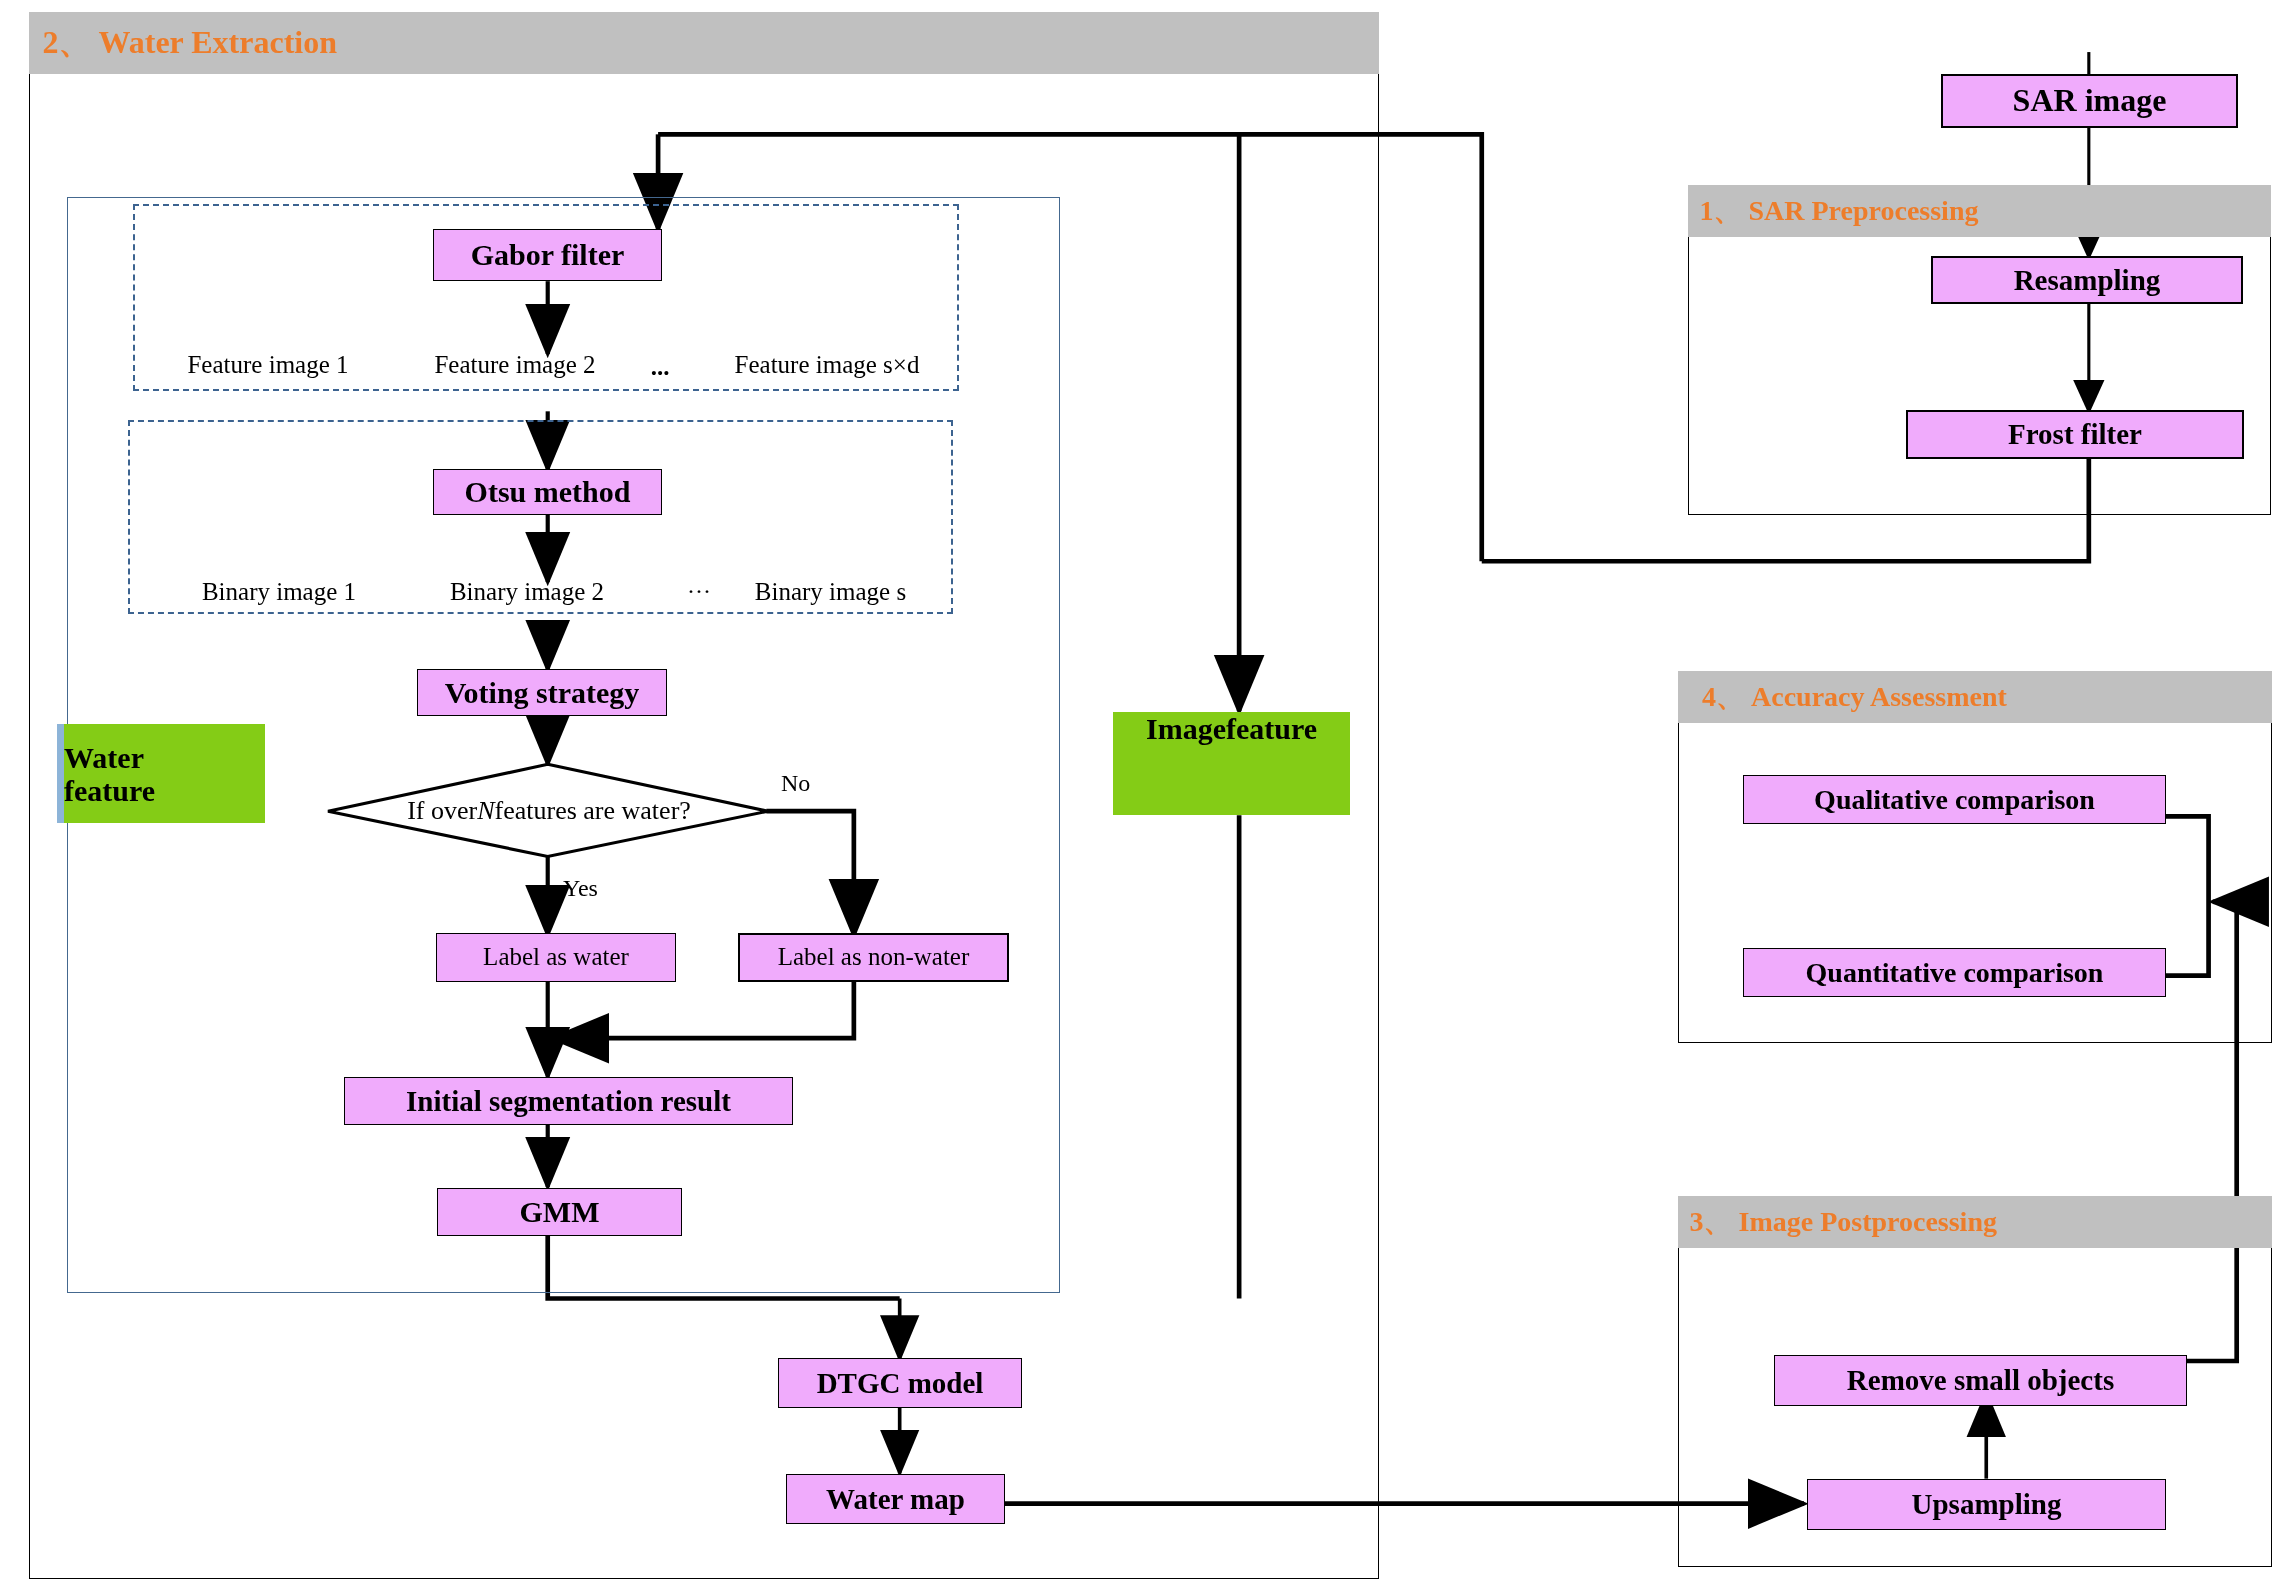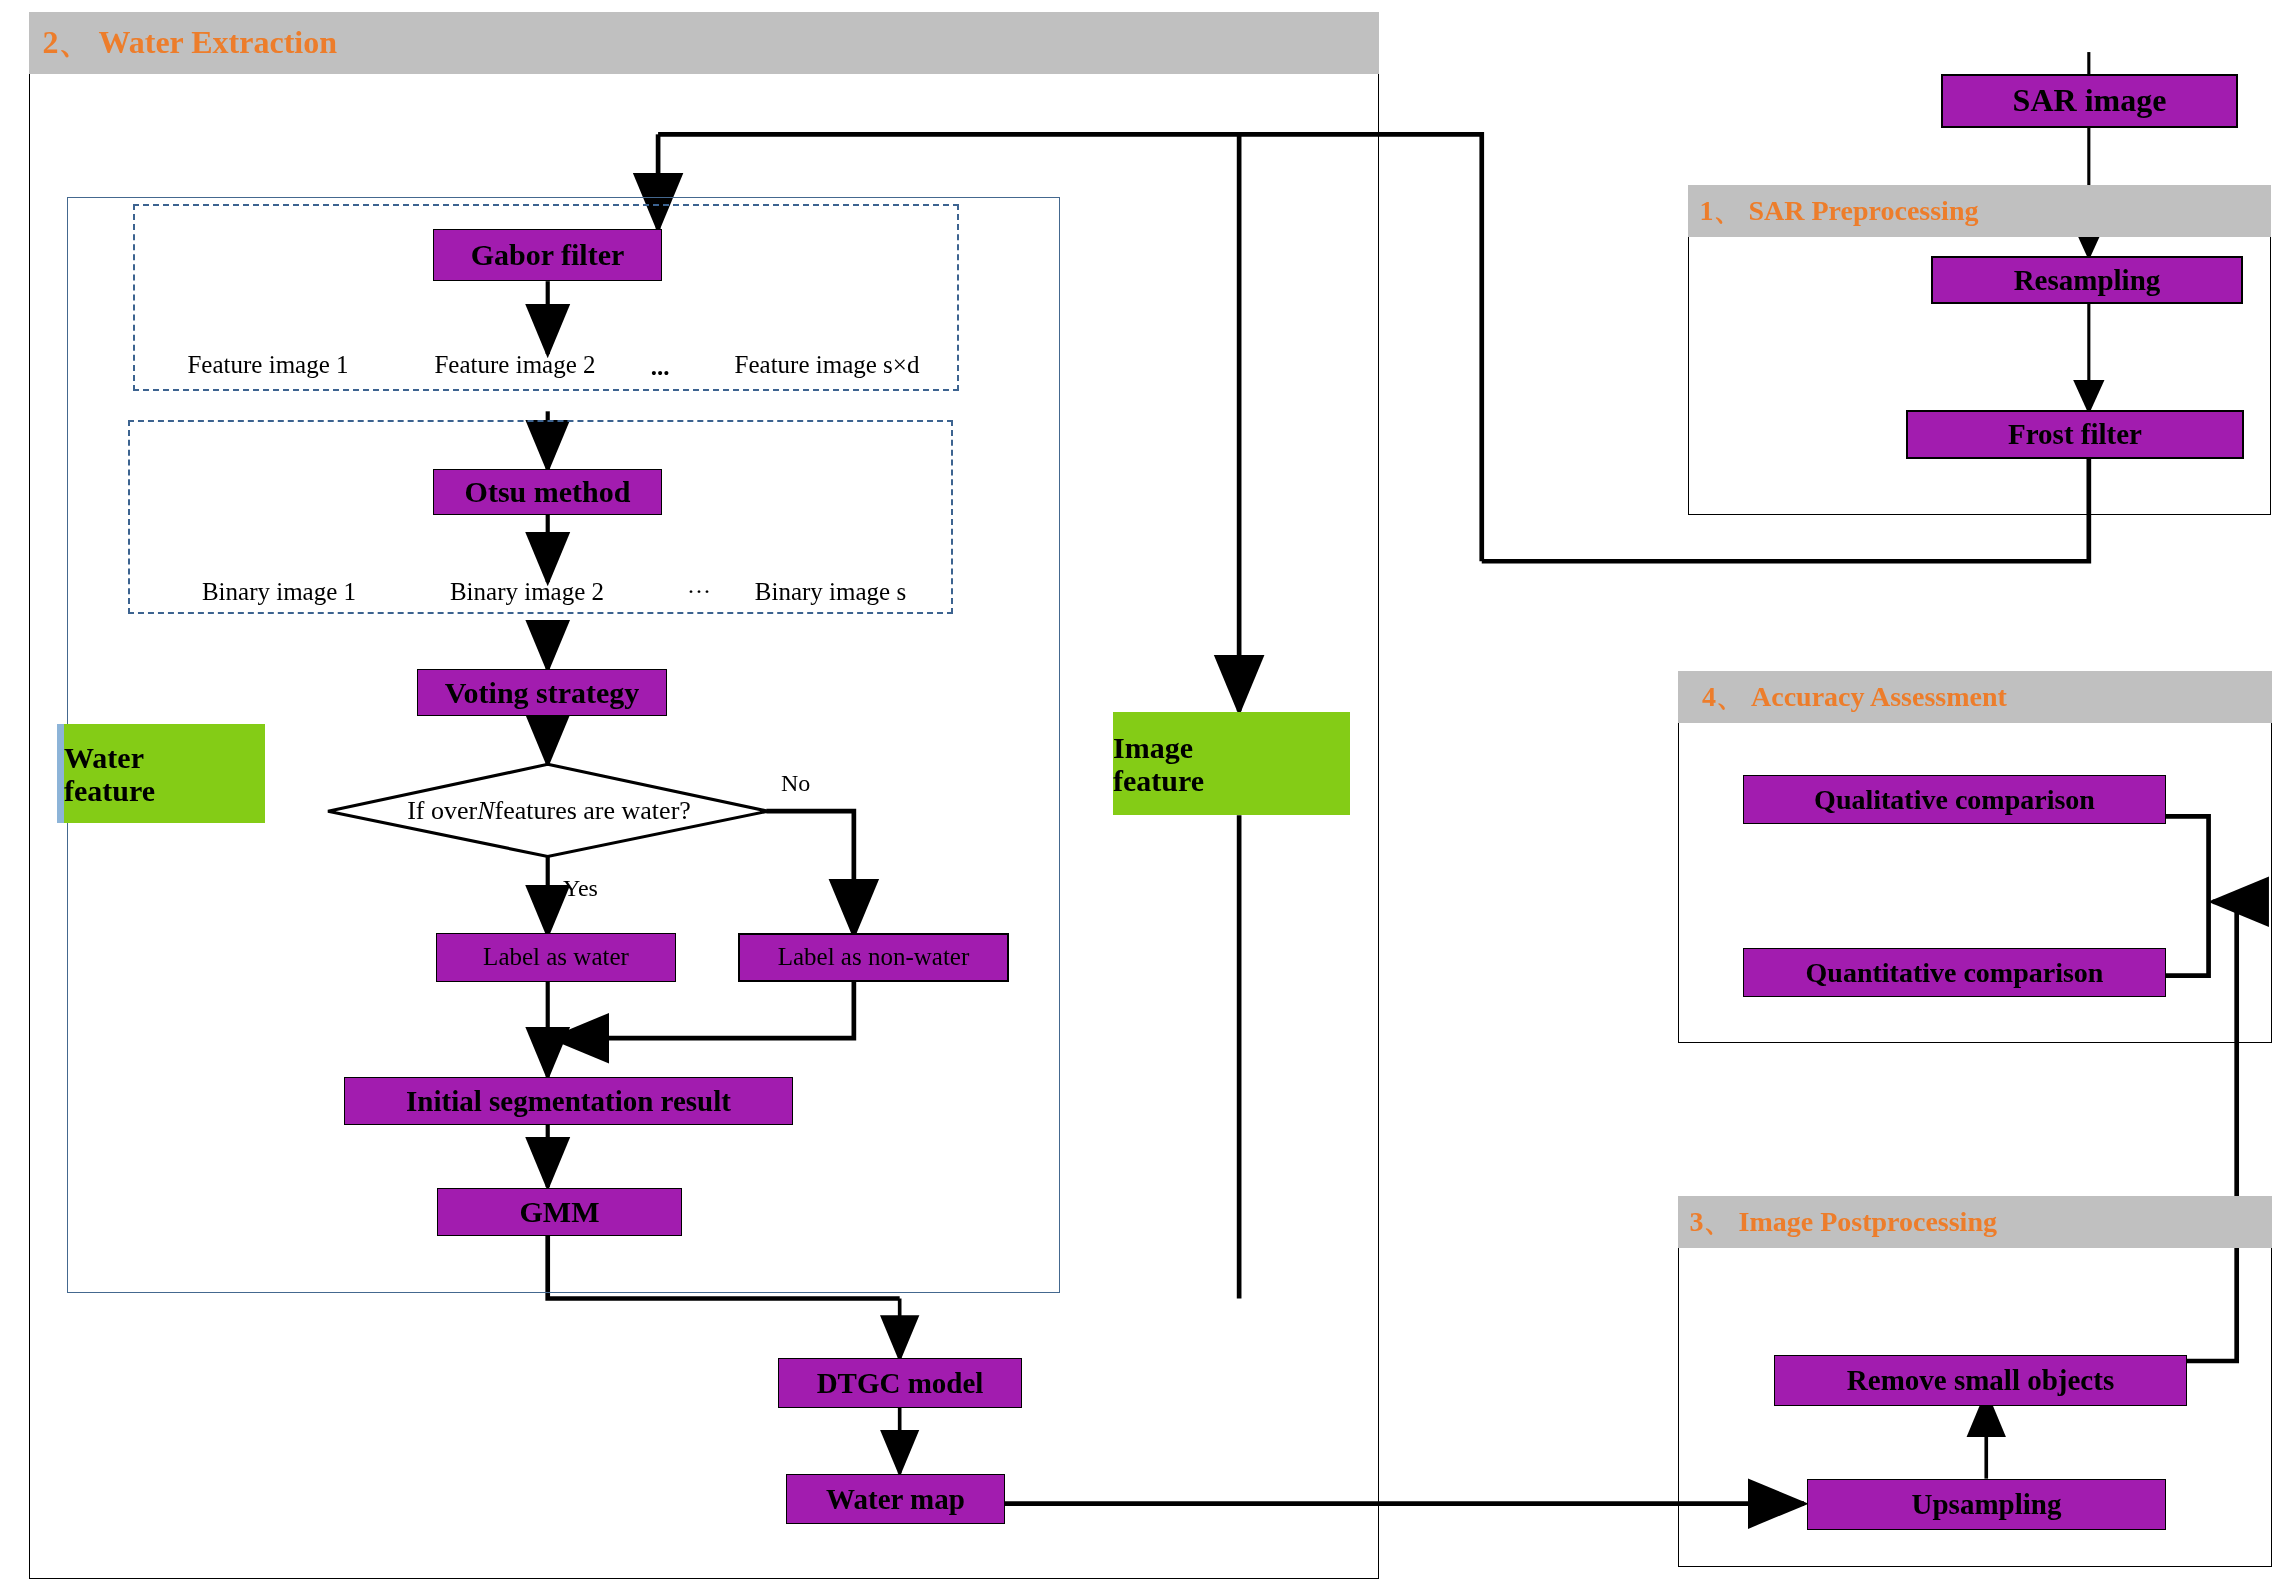--- a/index.html
+++ b/index.html
@@ -2,21 +2,21 @@
 <html style="font-size:8.3px"><head>
 <meta charset="utf-8">
 <style>
   html,body{margin:0;padding:0;background:#ffffff;}
   body{width:2295px;height:1588px;position:relative;overflow:hidden;
        font-family:"Liberation Serif","DejaVu Serif",serif;}
   #root{position:absolute;left:0;top:0;width:2295px;height:1588px;}
   svg.layer{position:absolute;left:0;top:0;width:2295px;height:1588px;}
 
   
-  .node{position:absolute;box-sizing:border-box;background:#a21caf;
+  .node{position:absolute;box-sizing:border-box;background:#f0abfc;
         border:1.6px solid #000000;display:flex;align-items:center;
         justify-content:center;text-align:center;line-height:1.05;
         font-weight:bold;color:#000;}
   .node.thick{border-width:2.6px;}
   .plain{position:absolute;box-sizing:border-box;display:flex;
          align-items:center;justify-content:center;text-align:center;
          color:#000;font-weight:normal;}
   .banner{position:absolute;box-sizing:border-box;background:#c0c0c0;
           display:flex;align-items:center;color:#ED7D2B;font-weight:bold;
           white-space:nowrap;}
@@ -184,21 +184,21 @@
   </div>
 
   <div class="node" style="left:778px;top:1358px;width:244px;height:50px;font-size:29px;">
     <span>DTGC model</span>
   </div>
 
   <div class="node" style="left:786px;top:1474px;width:219px;height:50px;font-size:29px;">
     <span>Water map</span>
   </div>
 
-  <div class="gray-tag" style="left:1113px;top:712px;width:237px;height:103px;font-size:30px;flex-direction:column;">
+  <div class="gray-tag" style="left:1113px;top:712px;width:237px;height:103px;font-size:30px;flex-direction:row;">
     <span>Image</span>
     <span>feature</span>
   </div>
 
   <div class="node thick" style="left:1941px;top:74px;width:297px;height:54px;font-size:32px;">
     <span>SAR image</span>
   </div>
 
   <div class="panel" style="left:1688px;top:185px;width:583px;height:330px;border-width:1px;"></div>
   <div class="banner" style="left:1688px;top:185px;width:583px;height:52px;padding-left:11.5px;font-size:28px;">

